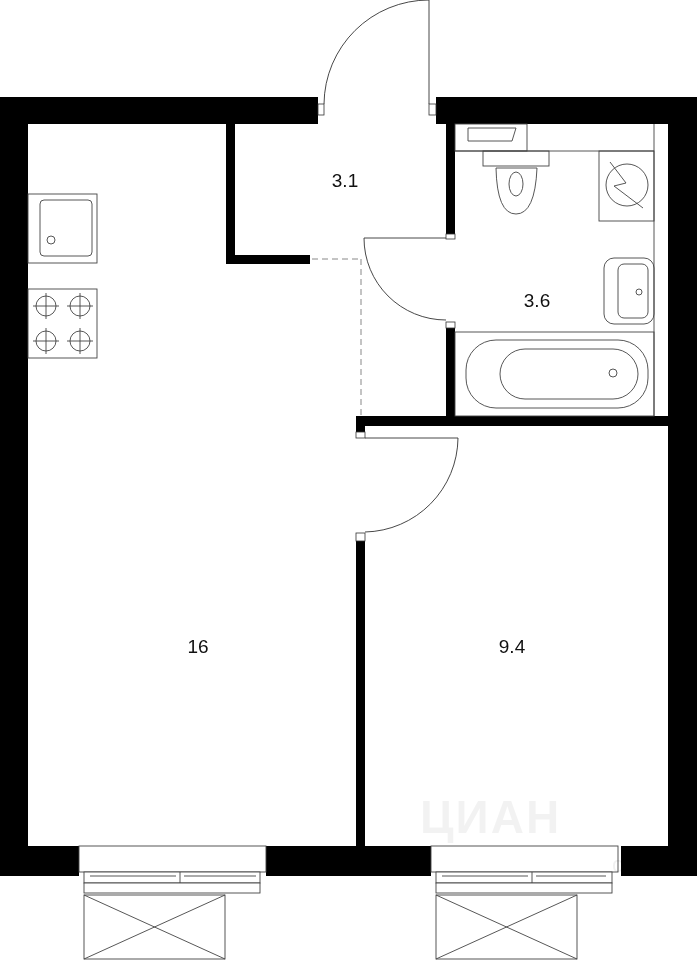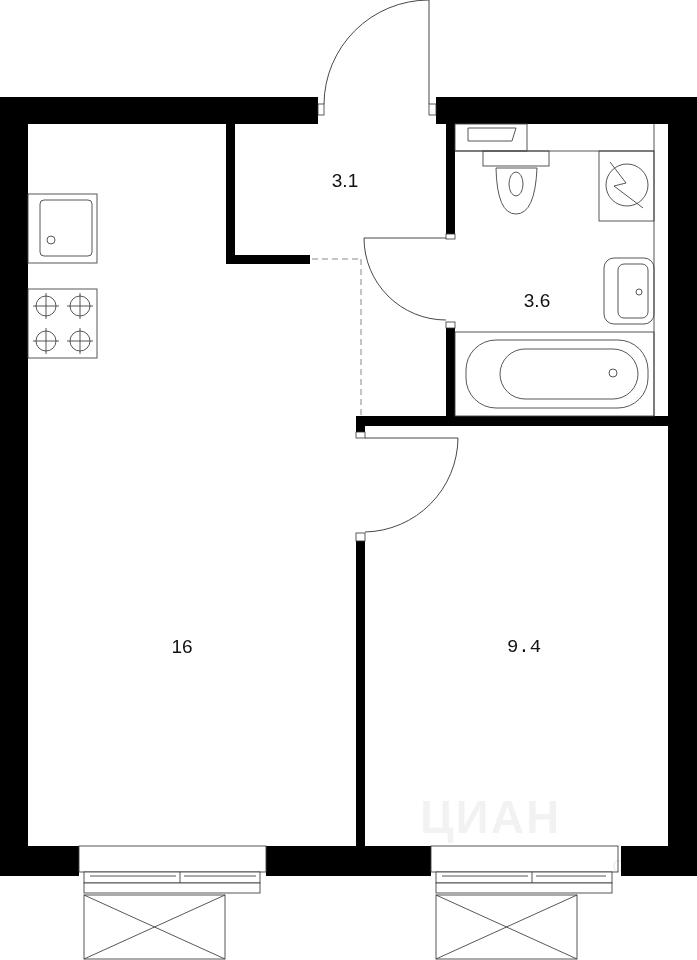--- a/index.html
+++ b/index.html
@@ -132,19 +132,19 @@
   <g fill="none" stroke="#444" stroke-width="0.9">
     <rect x="84" y="895" width="141" height="64"></rect>
     <line x1="84" y1="895" x2="225" y2="959"></line>
       <line x1="225" y1="895" x2="84" y2="959"></line>
     <rect x="436" y="895" width="141" height="64"></rect>
     <line x1="436" y1="895" x2="577" y2="959"></line>
       <line x1="577" y1="895" x2="436" y2="959"></line>
   </g>
 </svg>
 
-<div class="room-label" style="left:182px; top:647px;">16</div>
+<div class="room-label" style="left:198px; top:647px;">16</div>
 <div class="room-label" style="left:345px; top:181px;">3.1</div>
 <div class="room-label" style="left:537px; top:273px;margin-top:28px;">3.6</div>
-<div class="room-label" style="left:524px; top:647px;font-family:Liberation Mono, monospace;">9.4</div>
+<div class="room-label" style="left:512px; top:647px;">9.4</div>
 
 <div class="watermark">ЦИАН</div>
 <div class="wm-sub">о</div>
 
 </body></html>

